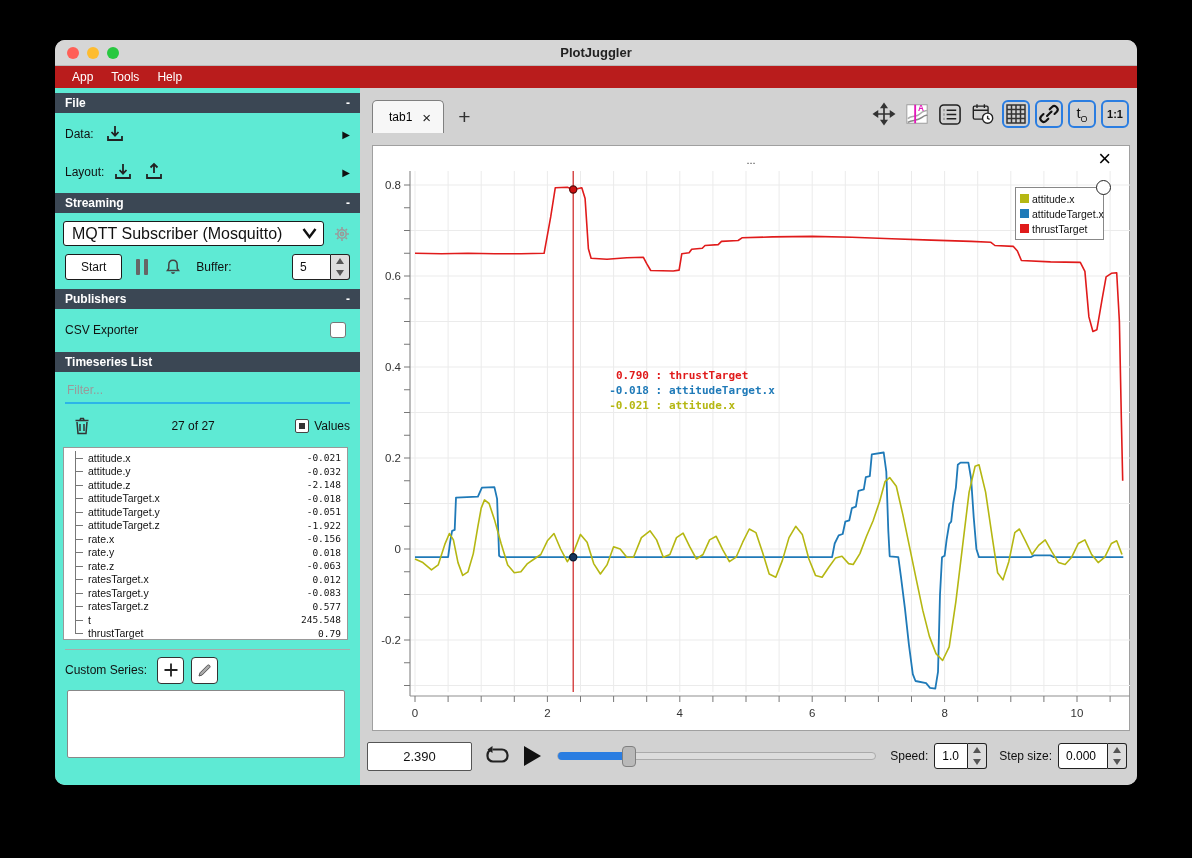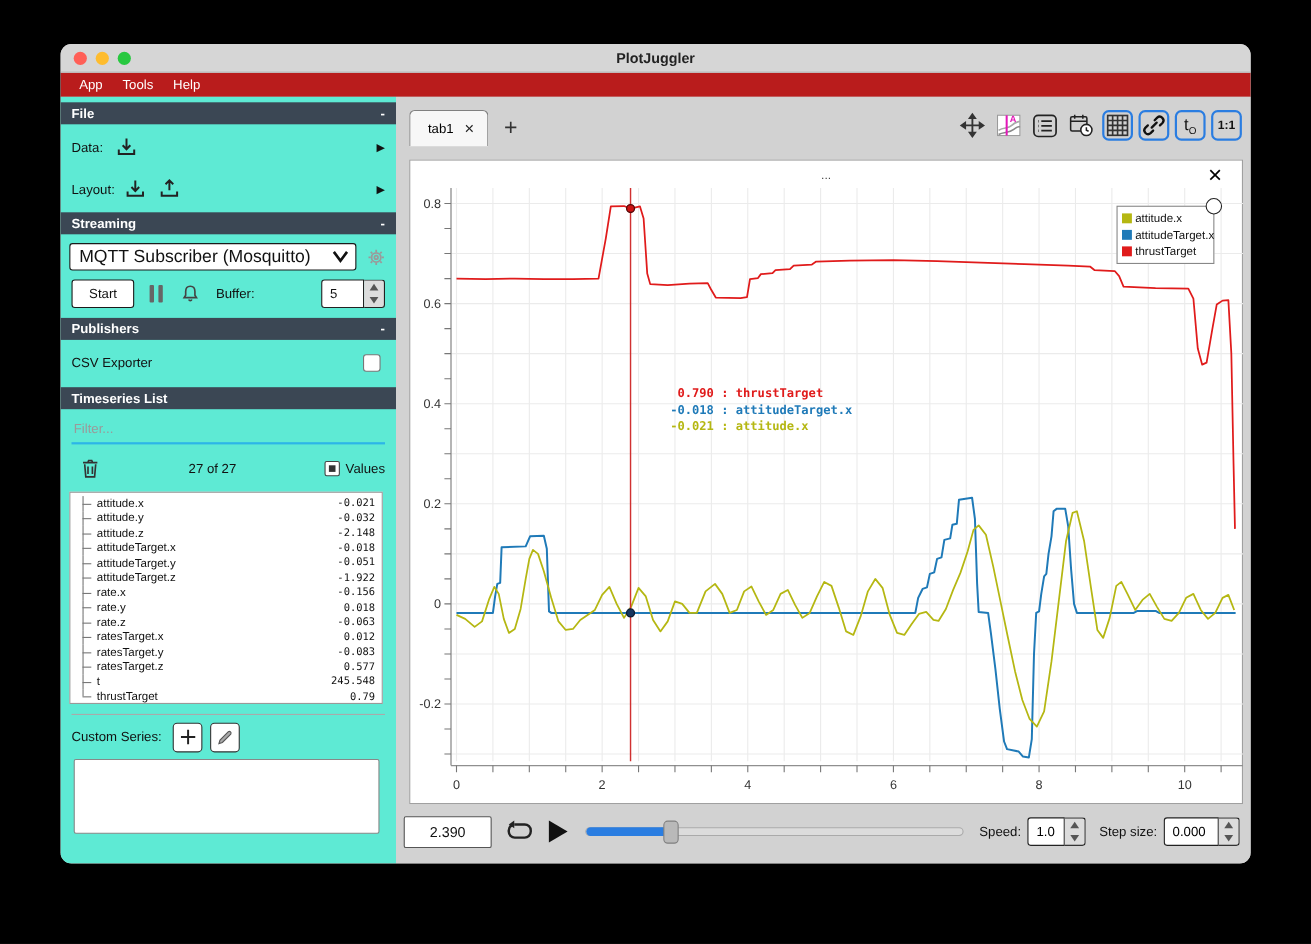--- a/index.html
+++ b/index.html
@@ -94,29 +94,29 @@
   .plot-close { position:absolute; top:2px; right:18px; font-size:22px; font-weight:200; color:#000; line-height:1; }
   #plot-svg { position:absolute; left:0; top:0; }
 
   .legend { position:absolute; top:41px; right:25px; width:89px; background:#fff;
             border:1px solid #888; padding:3px 4px; }
   .legend-item { display:flex; align-items:center; gap:3px; font-size:10.5px; height:15px; color:#111; }
   .legend-sw { width:9px; height:9px; flex:none; }
   .legend-handle { position:absolute; top:-8px; right:-8px; width:15px; height:15px; border-radius:50%;
                    background:#fff; border:1.5px solid #222; }
 
-  .readout { position:absolute; left:218px; top:204px; font-family:"DejaVu Sans Mono", monospace;
+  .readout { position:absolute; left:218px; top:222px; font-family:"DejaVu Sans Mono", monospace;
              font-size:11px; font-weight:bold; line-height:15px; }
   .readout .line { display:flex; white-space:pre; }
   .readout .num { display:inline-block; width:58px; text-align:right; }
 
   
   .controls { position:absolute; left:7px; right:10px; bottom:14px; height:30px;
               display:flex; align-items:center; }
-  .time-box { width:80px; height:29px; background:#fff; border:1px solid #555; border-radius:2px;
+  .time-box { width:105px; height:29px; background:#fff; border:1px solid #555; border-radius:2px;
               display:flex; align-items:center; justify-content:center; font-size:13px; color:#111; }
   .play-tri { width:0; height:0; border-left:17px solid #111; border-top:10px solid transparent;
               border-bottom:10px solid transparent; margin-left:13px; }
   .slider { flex:1; height:8px; margin:0 14px 0 16px; background:#dcdcdc; border:1px solid #aaa;
             border-radius:4px; position:relative; }
   .slider-fill { position:absolute; left:0; top:-1px; bottom:-1px; background:#2a7de1; border-radius:4px 0 0 4px; }
   .slider-handle { position:absolute; top:-7px; width:14px; height:21px; background:#b9b9b9;
                    border:1px solid #808080; border-radius:4px; }
   .ctl-label { font-size:12px; color:#111; margin-right:6px; white-space:nowrap; }
 </style>

